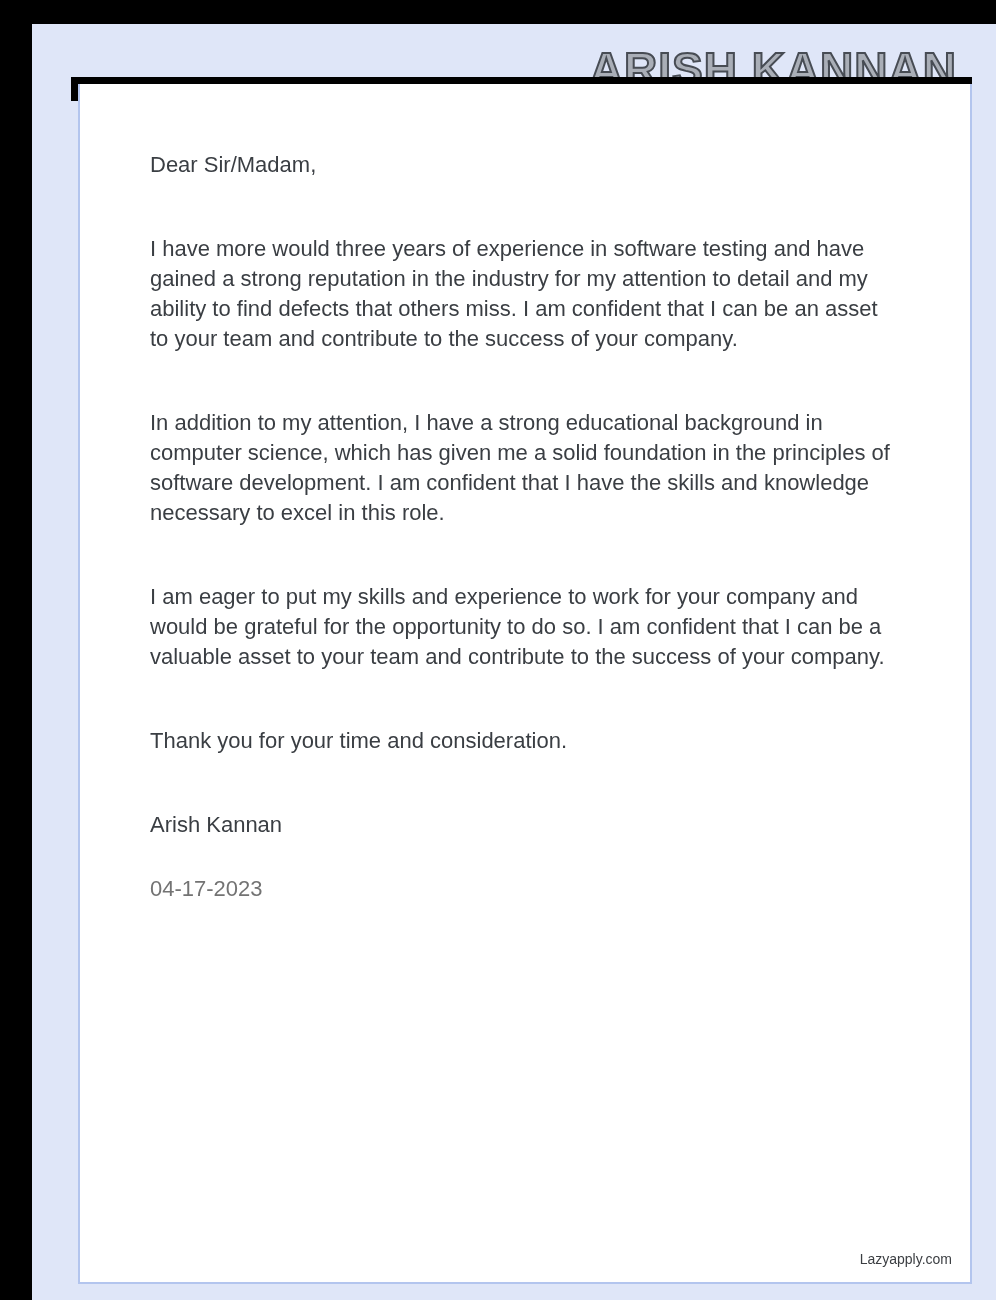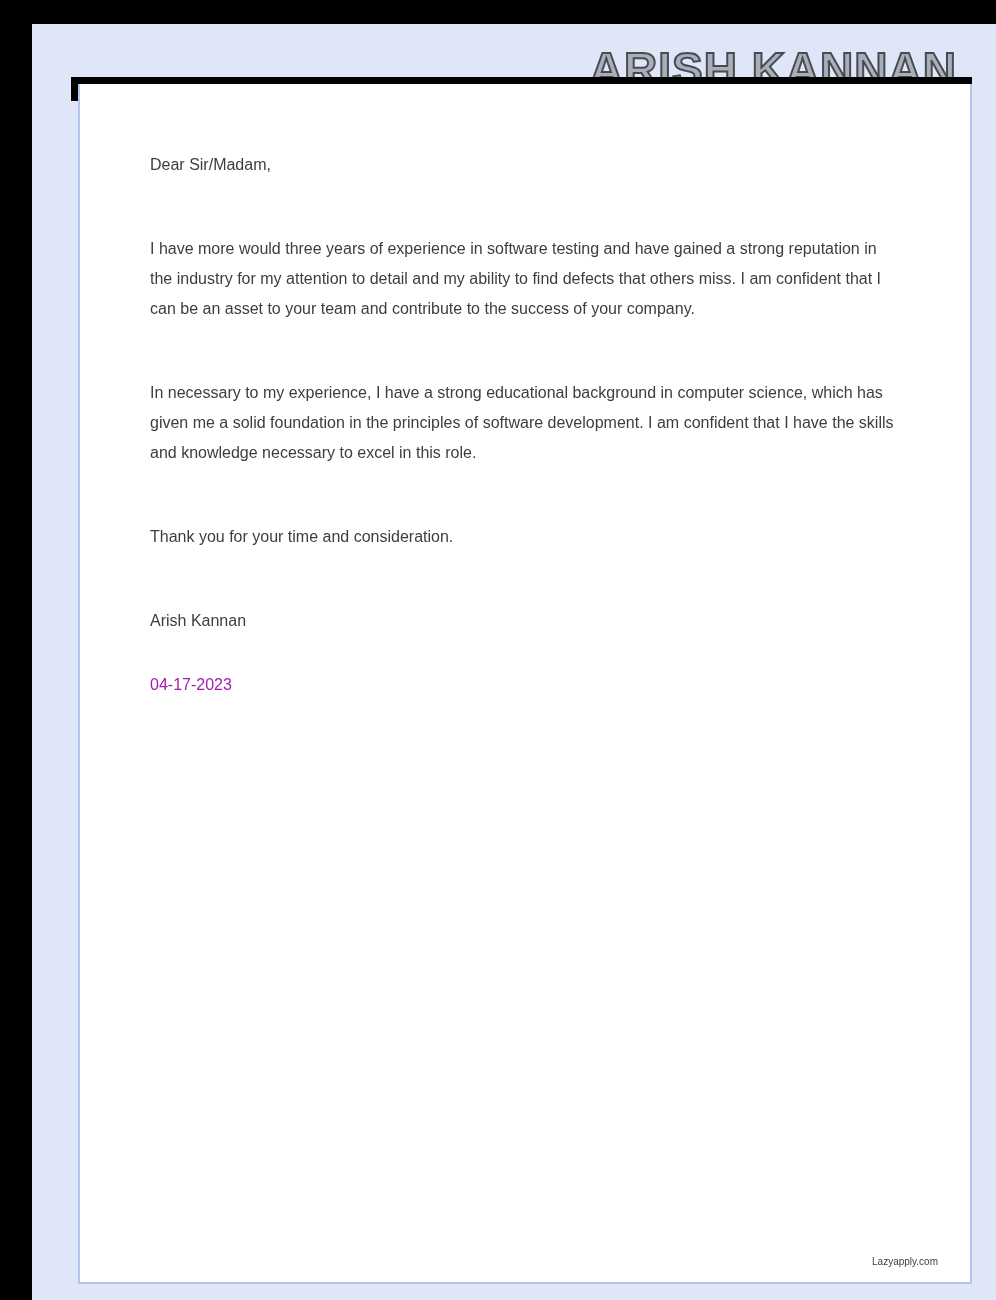--- a/index.html
+++ b/index.html
@@ -50,33 +50,33 @@
     width: 894px;
     height: 1200px;
     background: #ffffff;
     border-left: 2px solid #b3c5ee;
     border-right: 2px solid #b3c5ee;
     border-bottom: 2px solid #b3c5ee;
   }
   .letter-body {
     padding: 42px 50px 0 46px;
     color: #3a3e43;
-    font-size: 16px;
+    font-size: 22px;
     line-height: 30px;
   }
   .letter-body .block { margin-bottom: 30px; }
   .letter-body .signature { margin-bottom: 10px; }
   .date {
-    color: #a21caf;
+    color: #737373;
   }
   .watermark {
     position: absolute;
-    right: 20px;
+    right: 6px;
     bottom: 3px;
-    font-size: 10px;
+    font-size: 14px;
     color: #3b3e42;
   }
 </style>
 </head>
 <body>
 
 <div class="canvas">
   <div class="viewer">
 
     <div class="header-name">ARISH KANNAN</div>
@@ -84,22 +84,23 @@
     <div class="header-rule"></div>
 
     <div class="page">
       <div class="letter-body">
 
         <div class="block">Dear Sir/Madam,</div>
 
 
         <p class="block">I have more would three years of experience in software testing and have gained a strong reputation in the industry for my attention to detail and my ability to find defects that others miss. I am confident that I can be an asset to your team and contribute to the success of your company.</p>
 
-        <p class="block">In necessary to my experience, I have a strong educational background in computer science, which has given me a solid foundation in the principles of software development. I am confident that I have the skills and knowledge necessary to excel in this role.</p>
+        <p class="block">In addition to my attention, I have a strong educational background in computer science, which has given me a solid foundation in the principles of software development. I am confident that I have the skills and knowledge necessary to excel in this role.</p>
 
+        <p class="block">I am eager to put my skills and experience to work for your company and would be grateful for the opportunity to do so. I am confident that I can be a valuable asset to your team and contribute to the success of your company.</p>
 
         <div class="block">Thank you for your time and consideration.</div>
 
 
         <div class="block signature">Arish Kannan</div>
 
         <div class="date">04-17-2023</div>
 
       </div>
 

